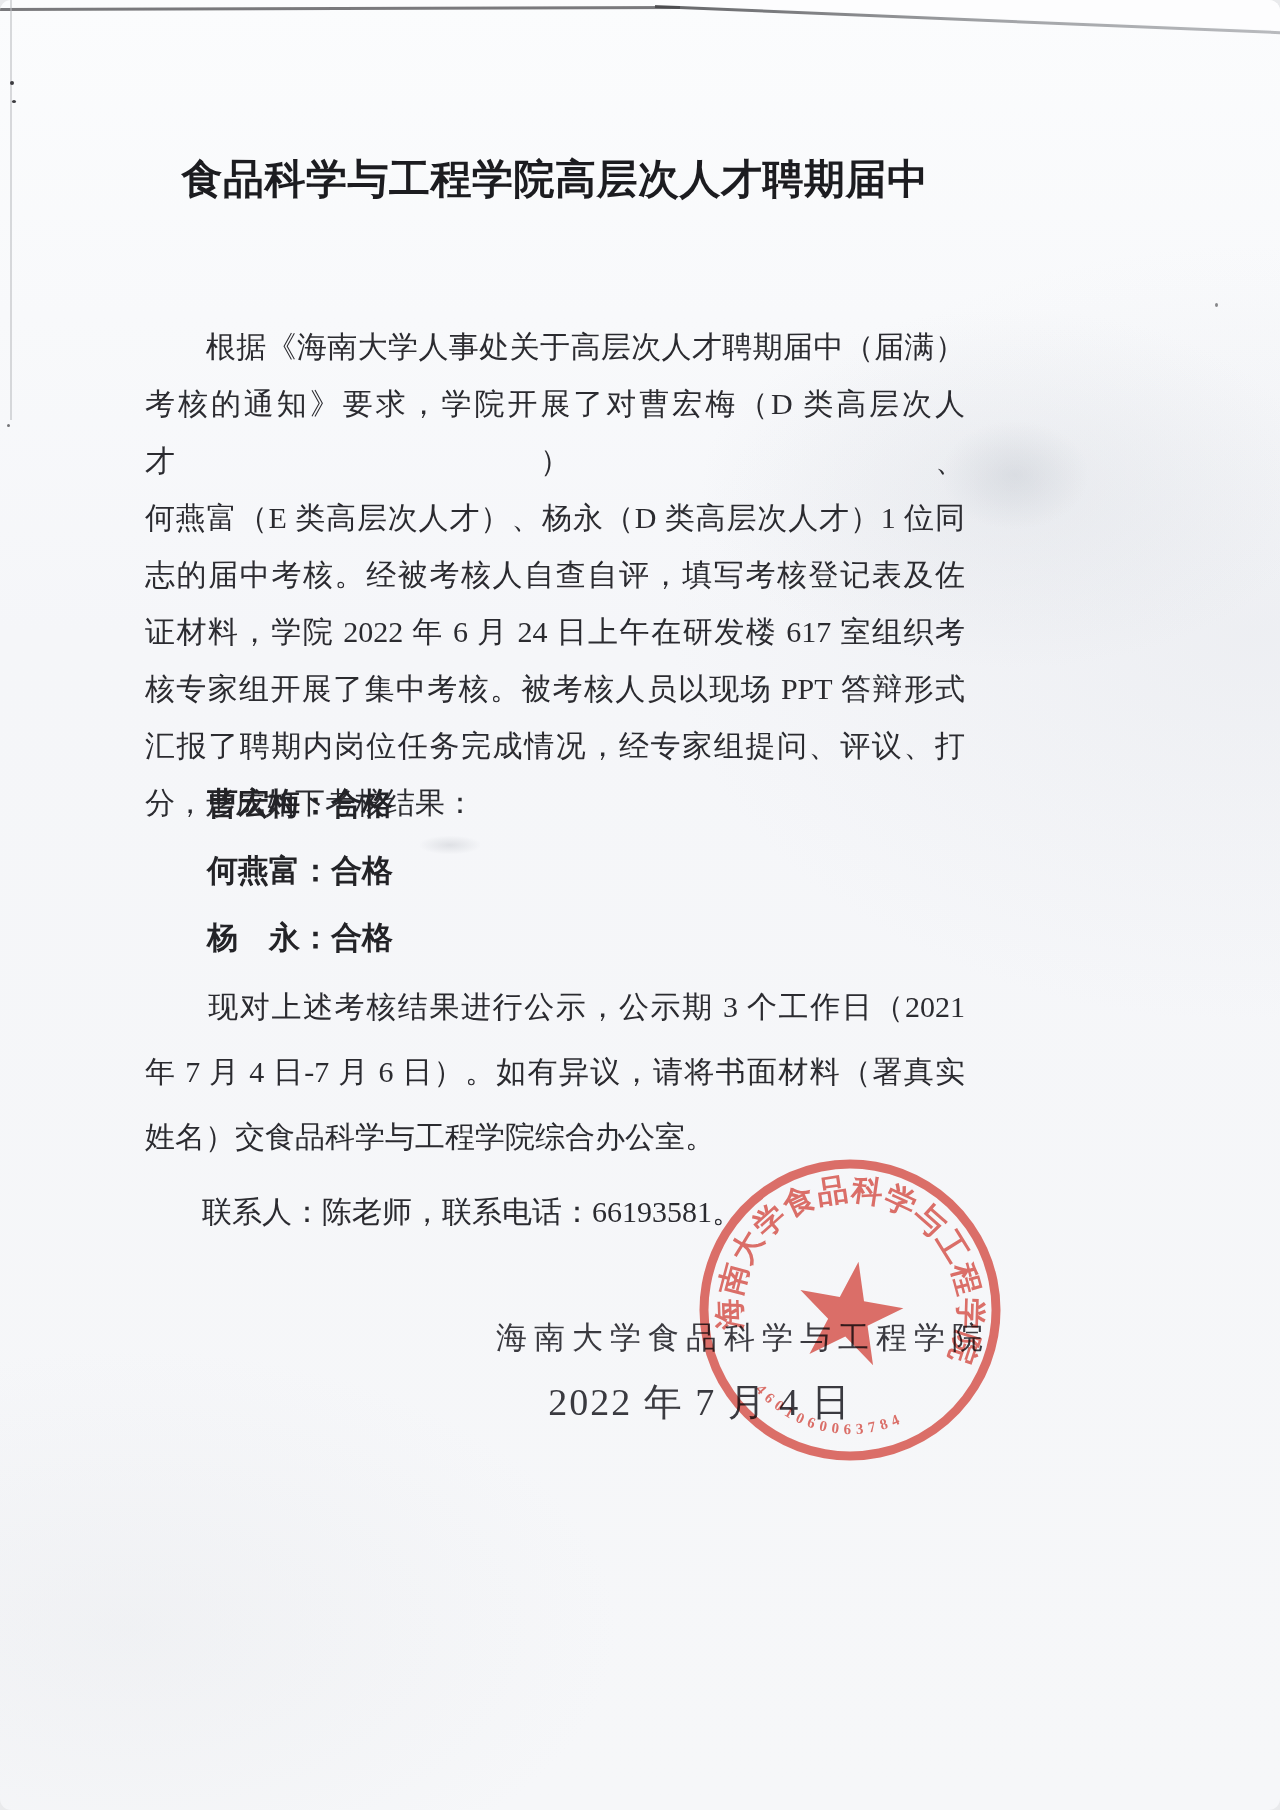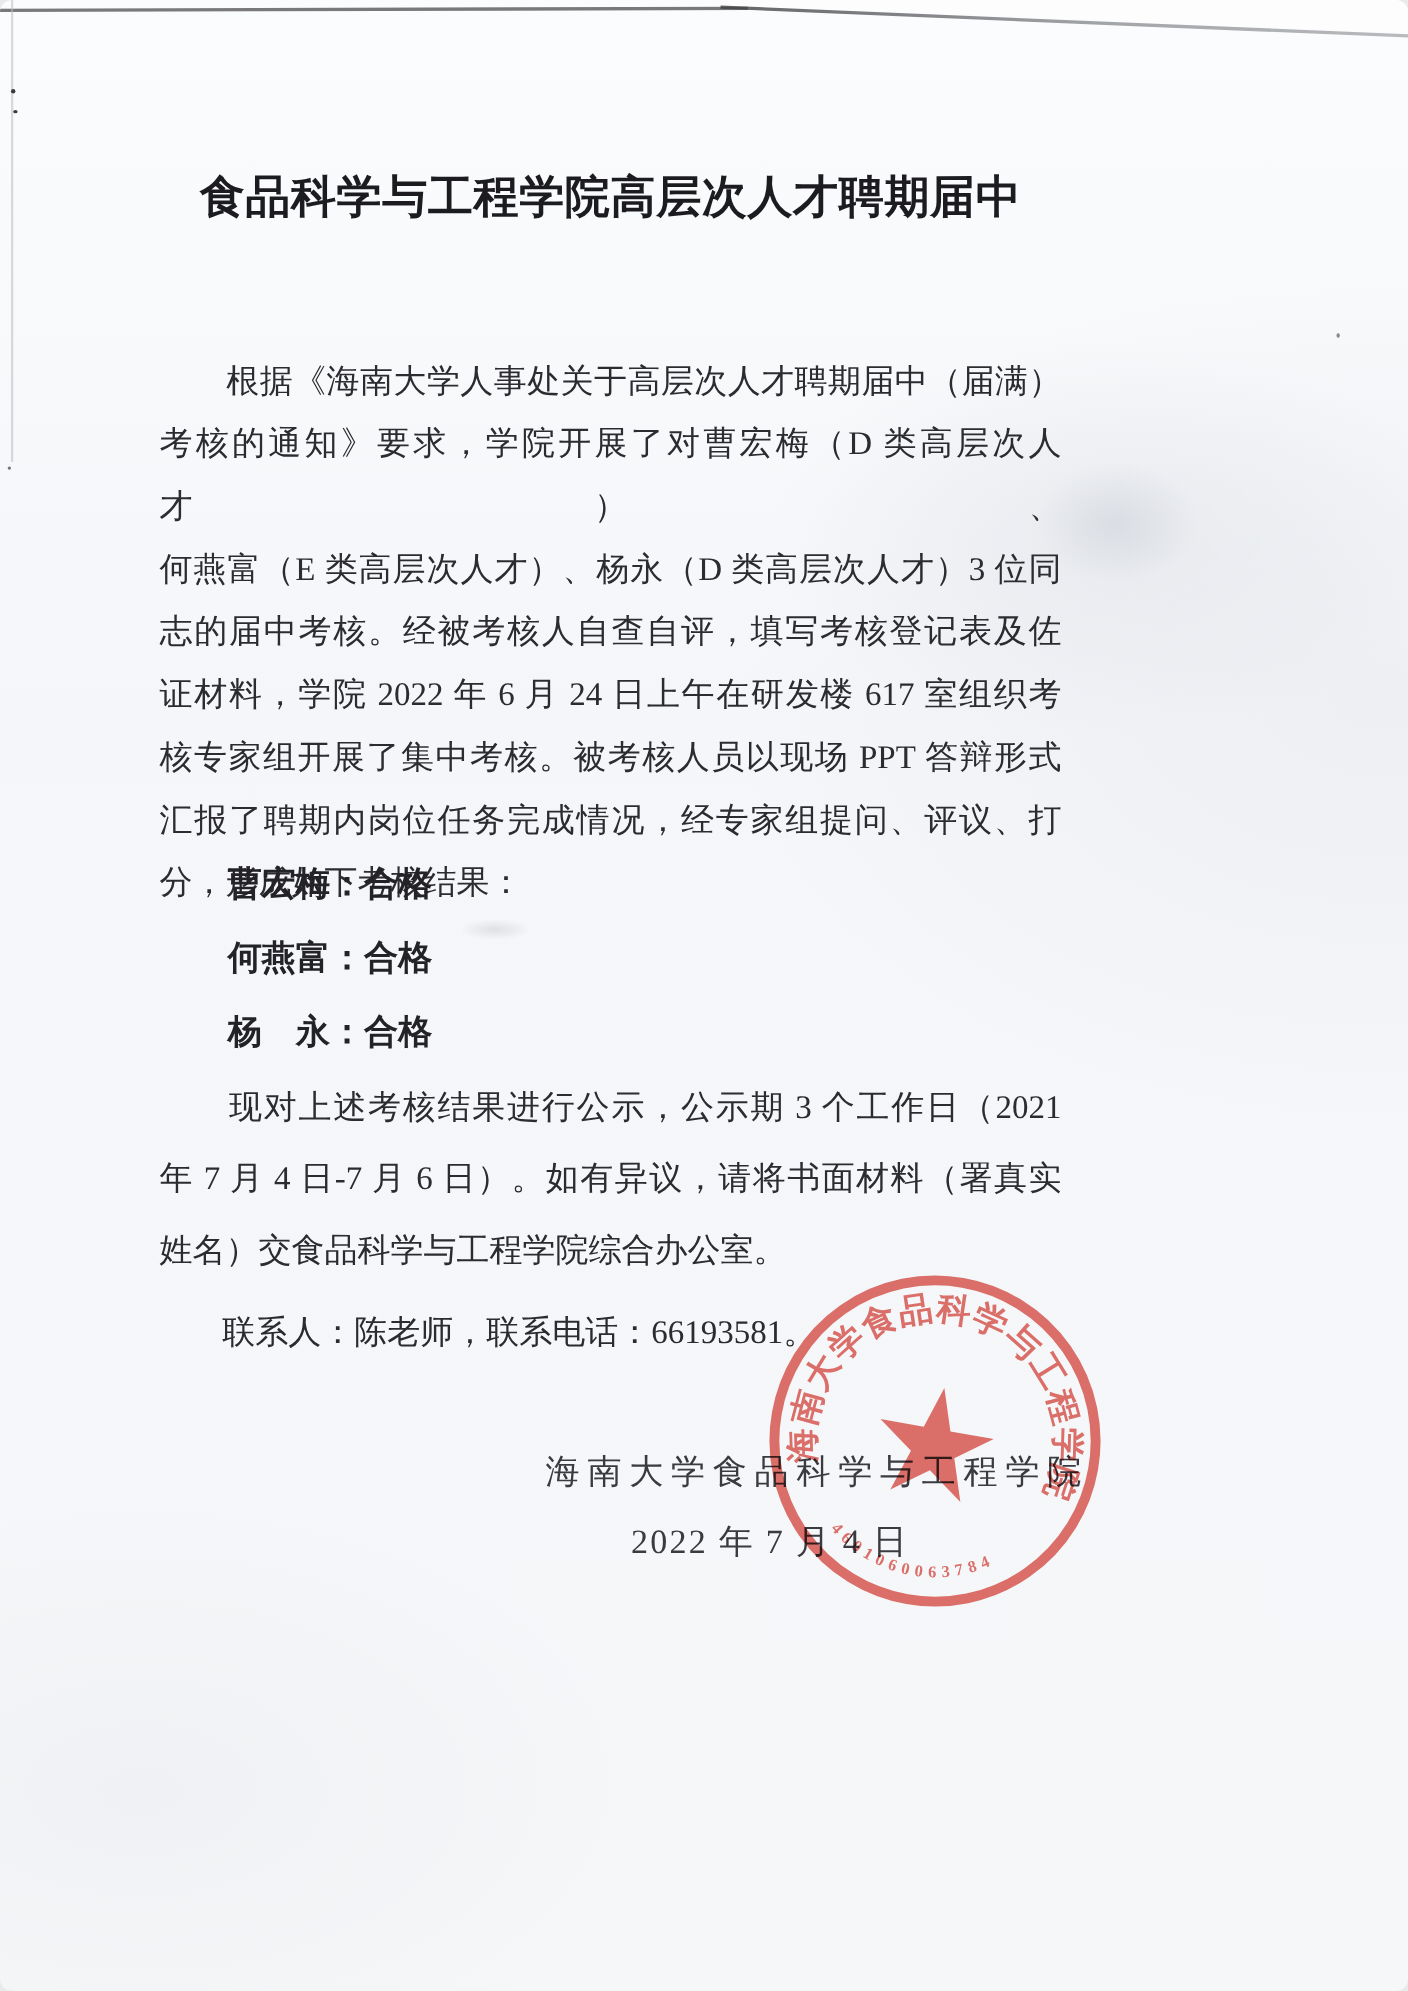--- a/index.html
+++ b/index.html
@@ -37,21 +37,21 @@
   }
   .para{position:absolute;left:145px;width:820px;font-size:30px;}
   .para .line{text-align:justify;text-align-last:justify;white-space:pre-wrap;}
   .para .line.noj{text-align-last:left;}
   .p1{top:318px;}  .p1 .line{line-height:57px;}
   .results{top:770px;font-size:31px;font-weight:700;color:#232327;}
   .results .line{line-height:67px;}
   .p2{top:974px;}  .p2 .line{line-height:65px;}
   .contact{position:absolute;left:142px;top:1190px;width:820px;font-size:30px;line-height:44px;white-space:pre-wrap;}
   .signature{position:absolute;left:443px;top:1316px;width:600px;text-align:center;font-size:31px;line-height:44px;letter-spacing:7px;color:#3a3a40;}
-  .date{position:absolute;left:450px;top:1380px;width:500px;text-align:center;font-size:31px;line-height:44px;letter-spacing:2px;color:#3a3a40;}
+  .date{position:absolute;left:450px;top:1380px;width:500px;text-align:center;font-size:38px;line-height:44px;letter-spacing:2px;color:#3a3a40;}
   
   .seal{position:absolute;left:0;top:0;mix-blend-mode:multiply;opacity:.8;filter:blur(.4px);pointer-events:none;}
   .seal text{font-family:"Liberation Serif","DejaVu Serif",serif;font-weight:700;}
 </style>
 </head>
 <body>
 
 <div class="page">
 
   <div class="edge-top-wedge"></div>
@@ -65,21 +65,21 @@
   <div class="smudge1"></div>
   <div class="smudge2"></div>
 
   <h1 class="title">
     <div>食品科学与工程学院高层次人才聘期届中</div>
   </h1>
 
   <div class="para p1">
       <div class="line">　　根据《海南大学人事处关于高层次人才聘期届中（届满）</div>
       <div class="line">考核的通知》要求，学院开展了对曹宏梅（D 类高层次人才）、</div>
-      <div class="line">何燕富（E 类高层次人才）、杨永（D 类高层次人才）3 位同</div>
+      <div class="line">何燕富（E 类高层次人才）、杨永（D 类高层次人才）1 位同</div>
       <div class="line">志的届中考核。经被考核人自查自评，填写考核登记表及佐</div>
       <div class="line">证材料，学院 2022 年 6 月 24 日上午在研发楼 617 室组织考</div>
       <div class="line">核专家组开展了集中考核。被考核人员以现场 PPT 答辩形式</div>
       <div class="line">汇报了聘期内岗位任务完成情况，经专家组提问、评议、打</div>
       <div class="line noj">分，形成如下考核结果：</div>
     </div>
   <div class="para results">
       <div class="line noj">　　曹宏梅：合格</div>
       <div class="line noj">　　何燕富：合格</div>
       <div class="line noj">　　杨　永：合格</div>

